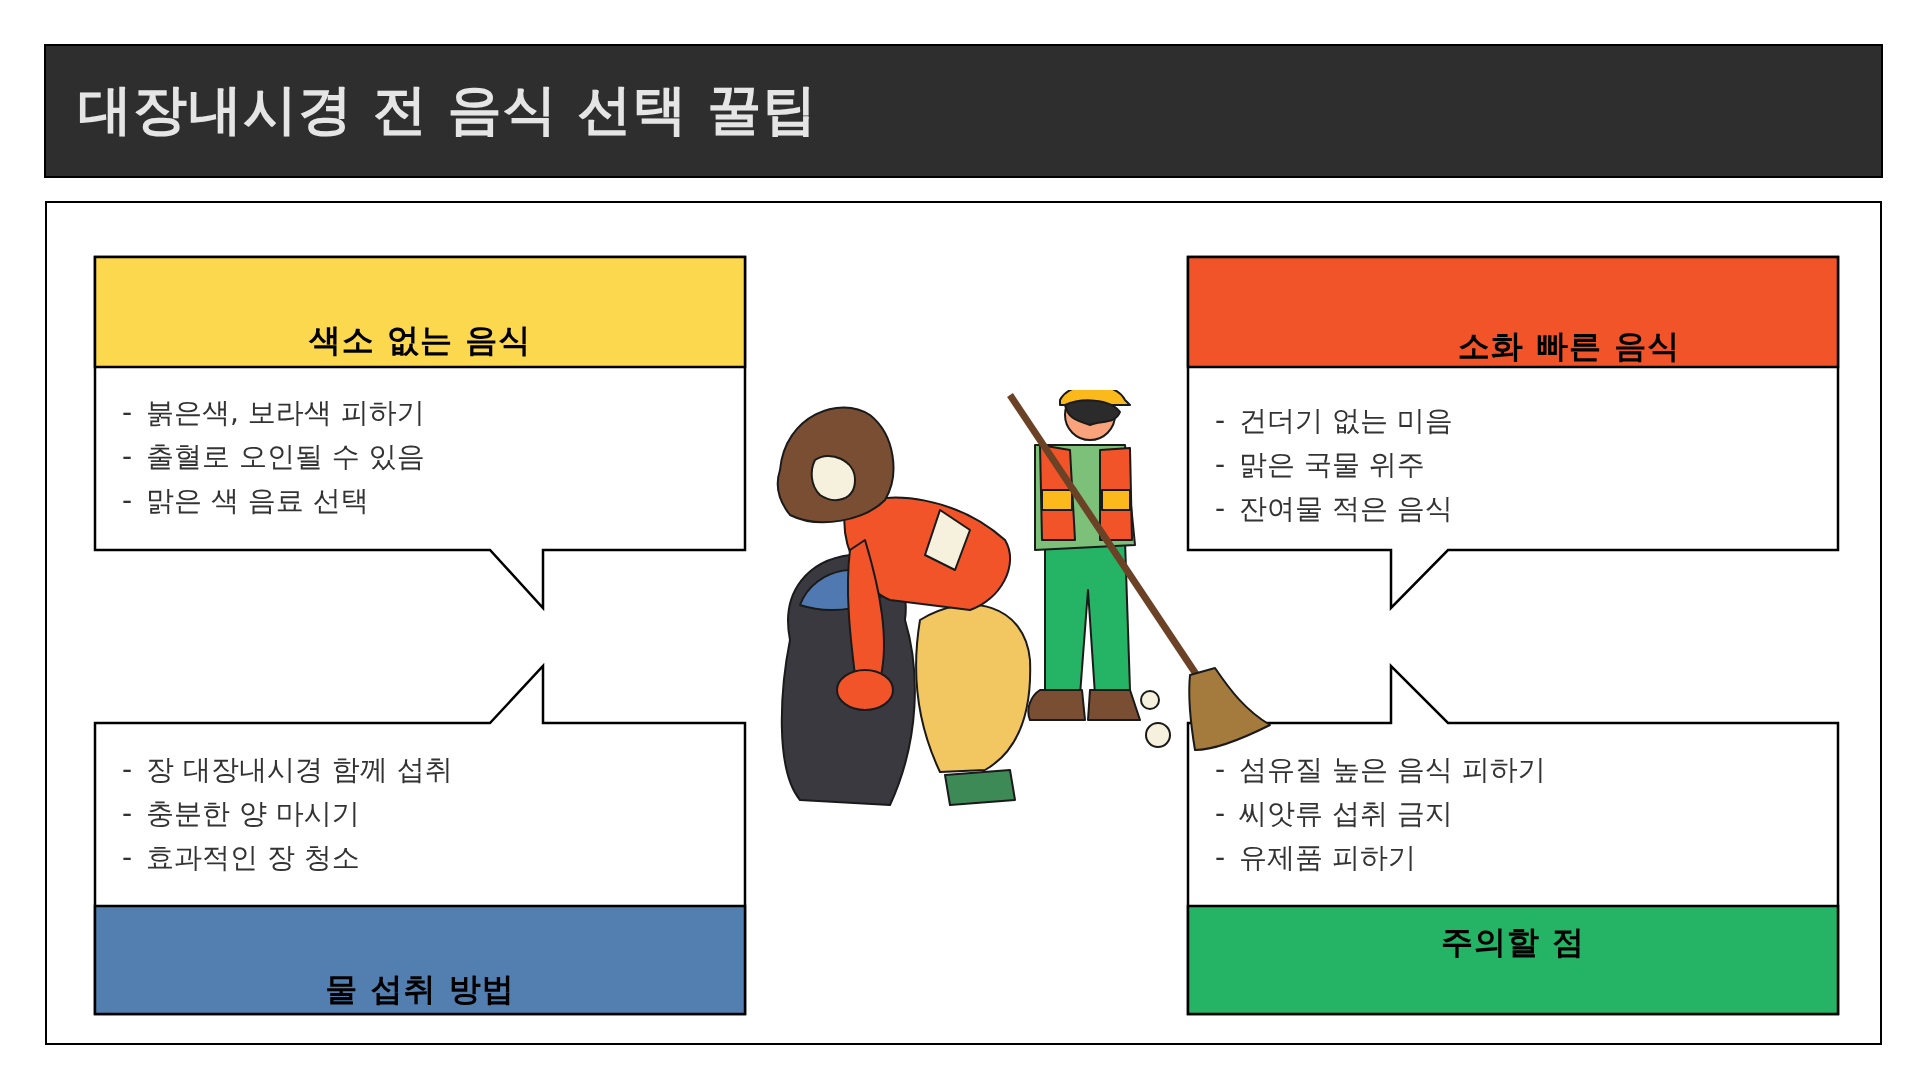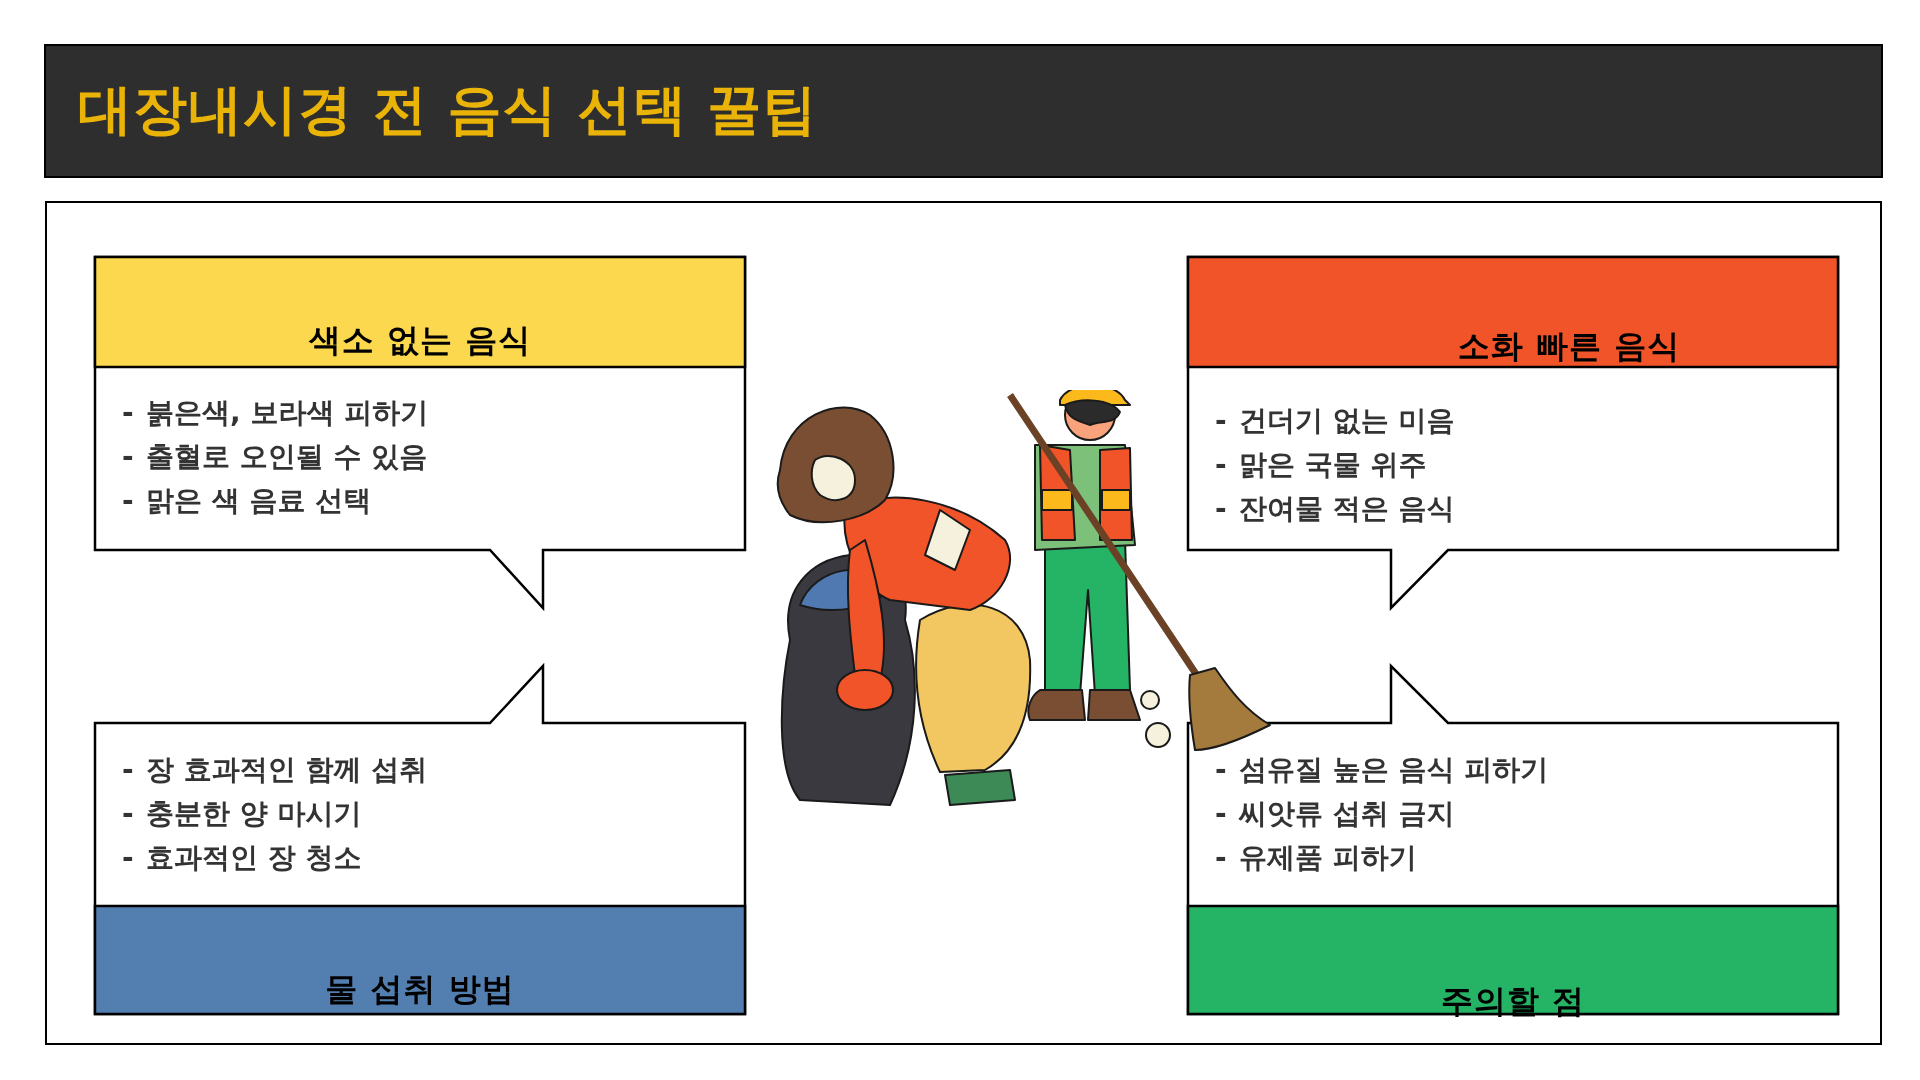--- a/index.html
+++ b/index.html
@@ -1,27 +1,27 @@
 <!DOCTYPE html>
 <html><head>
 <meta charset="utf-8">
 <style>
   html, body { margin:0; padding:0; }
   body { width:1920px; height:1080px; background:#ffffff; position:relative; overflow:hidden;
          font-family: "DejaVu Sans", "Liberation Sans", sans-serif; }
   .header { position:absolute; left:44px; top:44px; width:1835px; height:130px;
             background:#2e2e2e; border:2px solid #000; }
-  .header-title { position:absolute; left:32px; top:28px; color:#eab308; font-size:54px;
+  .header-title { position:absolute; left:32px; top:28px; color:#e5e5e5; font-size:54px;
                   font-weight:bold; letter-spacing:1px; white-space:nowrap; }
   .frame { position:absolute; left:45px; top:201px; width:1833px; height:840px;
            border:2px solid #000; background:#fff; }
   .bubbles { position:absolute; left:0; top:0; width:1920px; height:1080px; }
   .band { position:absolute; height:108px; display:flex; align-items:center; justify-content:center;
           font-weight:bold; font-size:32px; color:#000; letter-spacing:1px;margin-top:29px; }
-  .list { position:absolute; margin:0; padding:0; list-style:none;font-weight:bold; }
+  .list { position:absolute; margin:0; padding:0; list-style:none; }
   .list li { font-size:28px; color:#333; line-height:44px; height:44px; white-space:nowrap; }
   .list li .dash { display:inline-block; width:24px; }
   .illustration { position:absolute; left:770px; top:390px; width:520px; height:440px; }
 </style>
 </head>
 <body>
 
 <div class="header">
   <div class="header-title">대장내시경 전 음식 선택 꿀팁</div>
 </div>
@@ -39,34 +39,34 @@
   <path d="M95,723 L490,723 L543,666 L543,723 L745,723 L745,1014 L95,1014 Z" fill="#ffffff" stroke="#000" stroke-width="2.5"></path>
   <rect x="95" y="906" width="650" height="108" fill="#537fb0" stroke="#000" stroke-width="2.5"></rect>
 
   <path d="M1188,723 L1391,723 L1391,666 L1448,723 L1838,723 L1838,1014 L1188,1014 Z" fill="#ffffff" stroke="#000" stroke-width="2.5"></path>
   <rect x="1188" y="906" width="650" height="108" fill="#25b365" stroke="#000" stroke-width="2.5"></rect>
 </svg>
 
 <div class="band" style="left:95px; top:258px; width:650px;">색소 없는 음식</div>
 <div class="band" style="left:1188px; top:264px; width:762px;text-align:center;">소화 빠른 음식</div>
 <div class="band" style="left:95px; top:907px; width:650px;text-align:right;">물 섭취 방법</div>
-<div class="band" style="left:1188px; top:919px; width:650px;">주의할 점</div>
+<div class="band" style="left:1188px; top:860px; width:650px;">주의할 점</div>
 
 <ul class="list" style="left:122px; top:391px;">
   <li><span class="dash">-</span><span>붉은색, 보라색 피하기</span></li>
   <li><span class="dash">-</span><span>출혈로 오인될 수 있음</span></li>
   <li><span class="dash">-</span><span>맑은 색 음료 선택</span></li>
 </ul>
 <ul class="list" style="left:1215px; top:391px;margin-top:8px;">
   <li><span class="dash">-</span><span>건더기 없는 미음</span></li>
   <li><span class="dash">-</span><span>맑은 국물 위주</span></li>
   <li><span class="dash">-</span><span>잔여물 적은 음식</span></li>
 </ul>
 <ul class="list" style="left:122px; top:748px;">
-  <li><span class="dash">-</span><span>장 효과적인 함께 섭취</span></li>
+  <li><span class="dash">-</span><span>장 대장내시경 함께 섭취</span></li>
   <li><span class="dash">-</span><span>충분한 양 마시기</span></li>
   <li><span class="dash">-</span><span>효과적인 장 청소</span></li>
 </ul>
 <ul class="list" style="left:1215px; top:748px;">
   <li><span class="dash">-</span><span>섬유질 높은 음식 피하기</span></li>
   <li><span class="dash">-</span><span>씨앗류 섭취 금지</span></li>
   <li><span class="dash">-</span><span>유제품 피하기</span></li>
 </ul>
 
 <svg class="illustration" viewBox="0 0 520 440">

